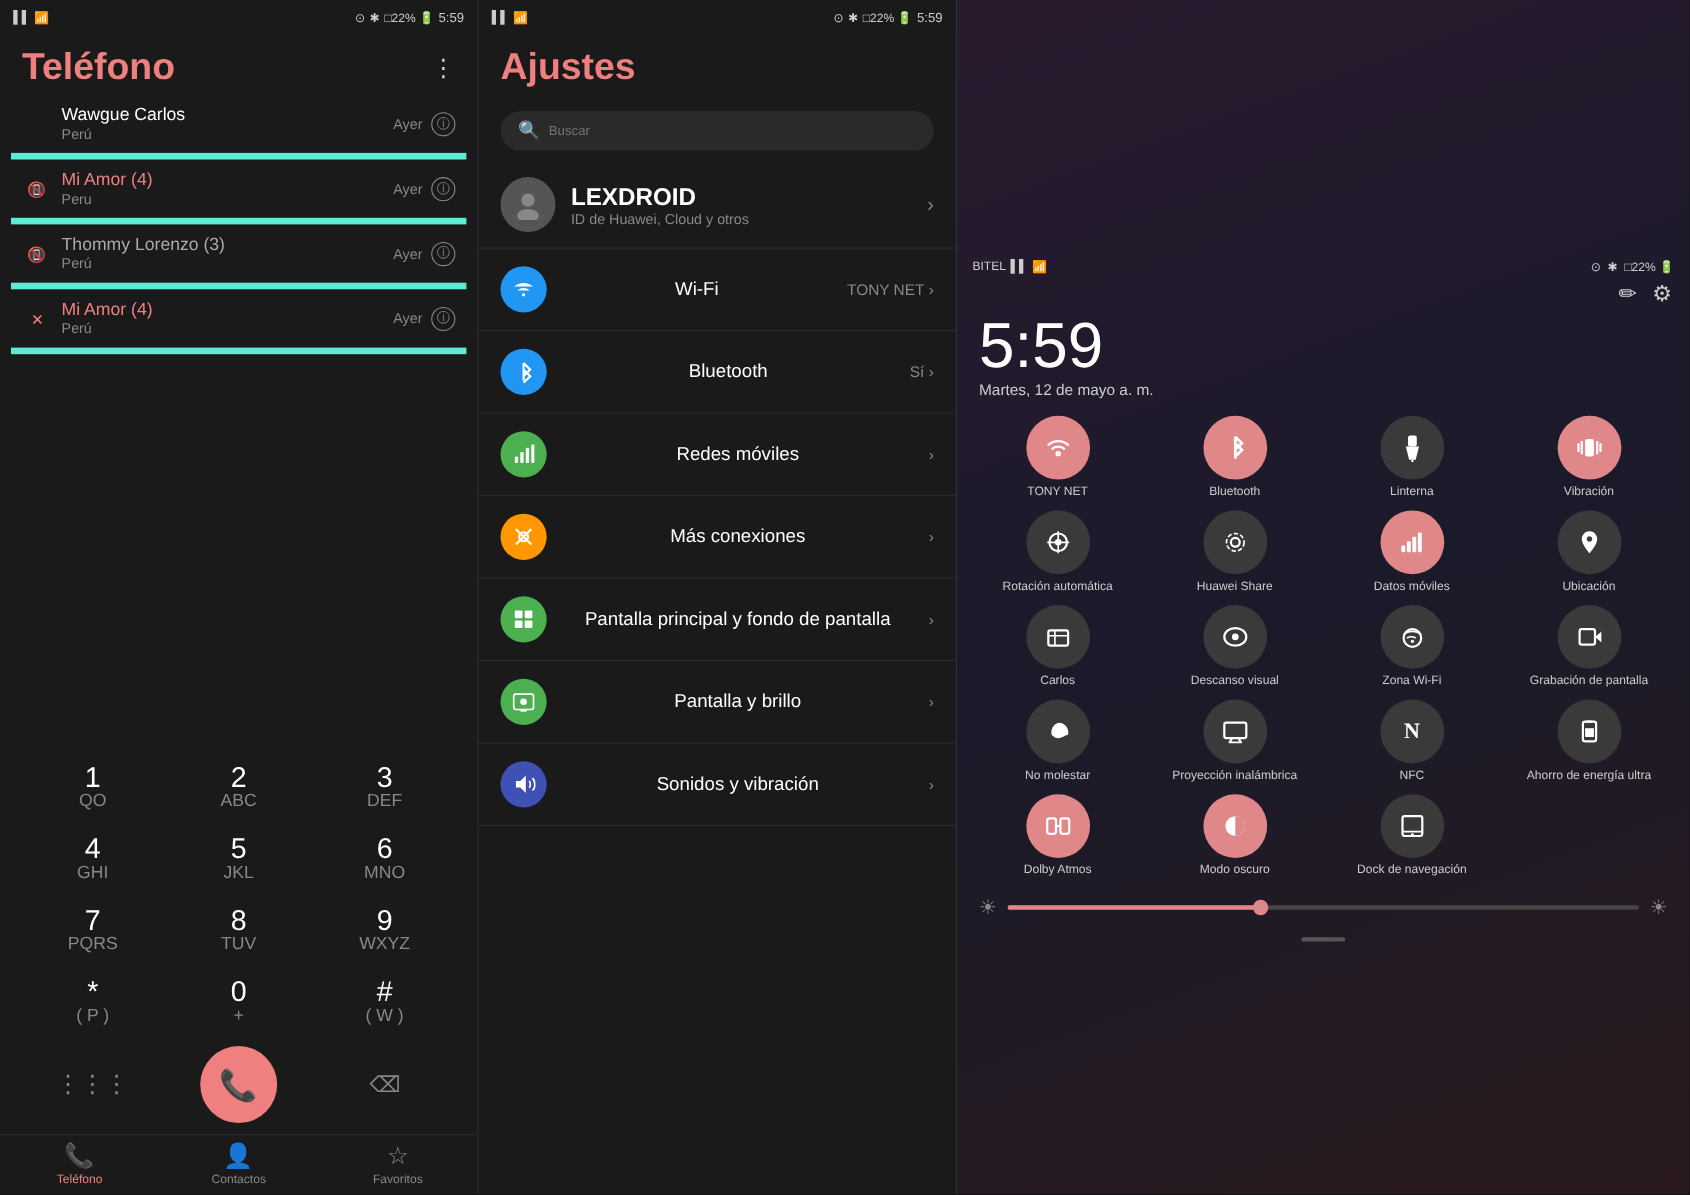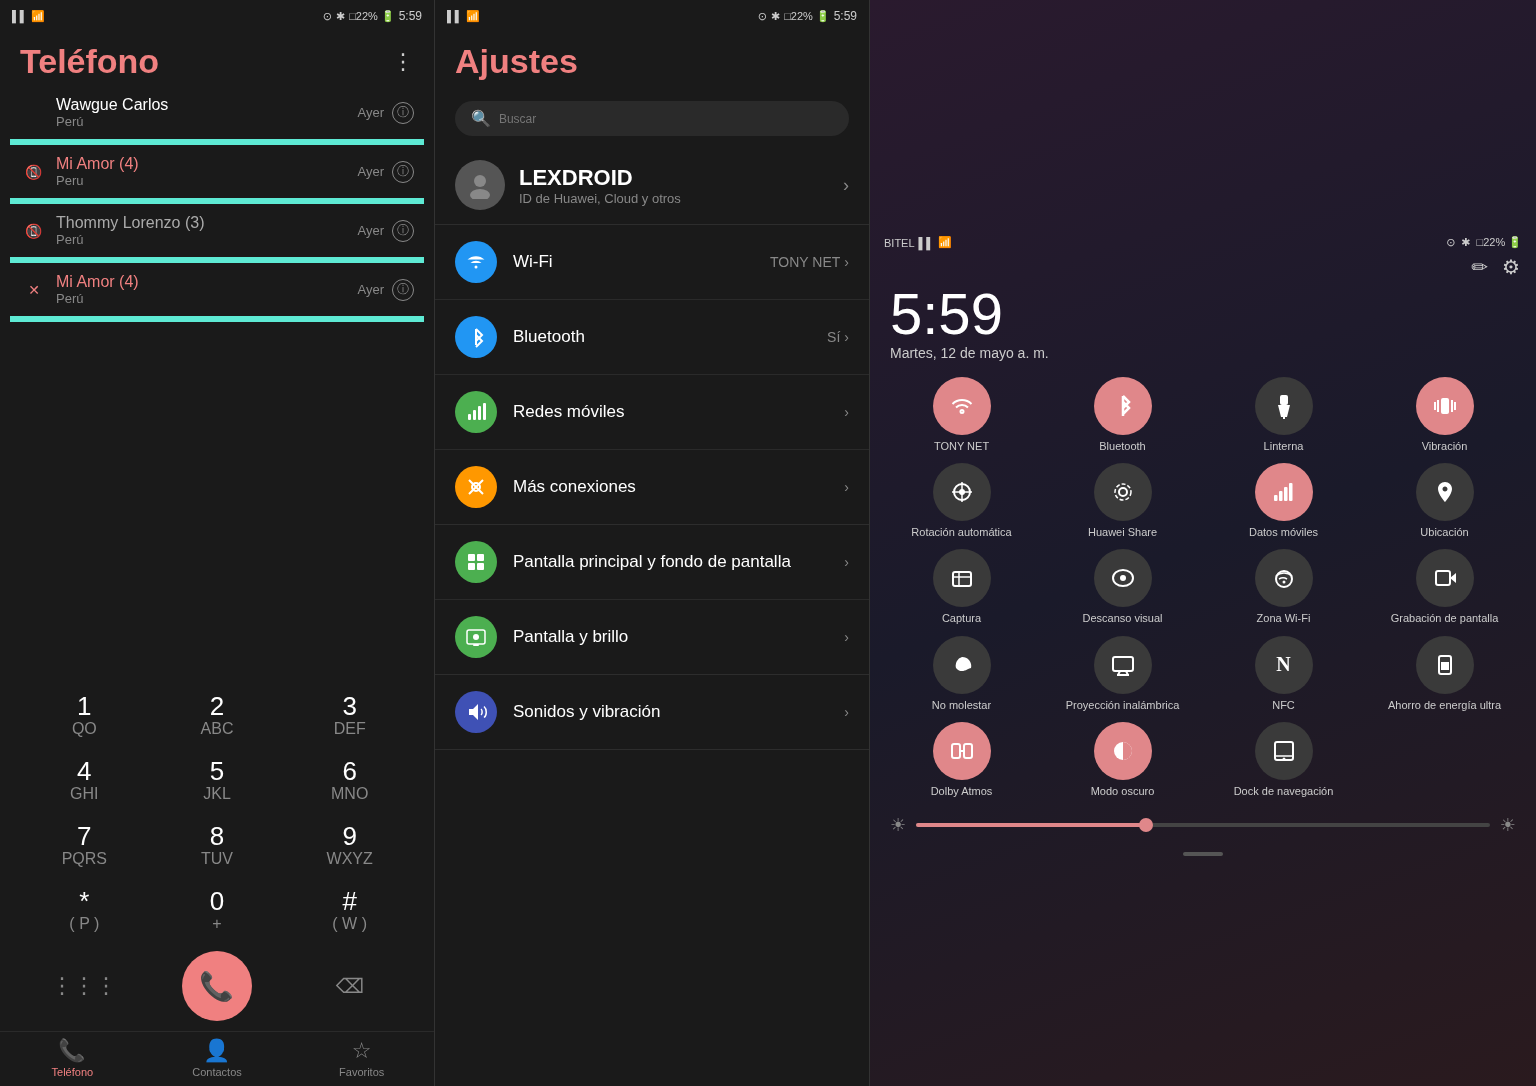--- a/index.html
+++ b/index.html
@@ -297,21 +297,21 @@
       height: 42px;
       border-radius: 50%;
       display: flex;
       align-items: center;
       justify-content: center;
       font-size: 20px;
       color: #fff;
       flex-shrink: 0;
     }
     .settings-text { flex: 1; }
-    .settings-label { font-size: 17px; color: #fff; }
+    .settings-label { font-size: 17px; color: #fff; text-align: center; }
     .settings-value { font-size: 14px; color: #888; display: flex; align-items: center; gap: 4px; }
 
     
     .phone3 {
       flex: 1;
       height: 1086px;
       background: linear-gradient(160deg, #2a1a2e 0%, #1a1a2a 50%, #2a1a1e 100%);
       display: flex;
       flex-direction: column;
       justify-content: center;
@@ -855,21 +855,21 @@
     </div>
 
     <div class="quick-tile">
       <div class="quick-circle inactive">
         <svg width="22" height="22" viewBox="0 0 22 22" fill="none">
           <rect x="2" y="5" width="18" height="14" rx="2" stroke="white" stroke-width="2"></rect>
           <line x1="2" y1="10" x2="20" y2="10" stroke="white" stroke-width="1.5"></line>
           <line x1="8" y1="5" x2="8" y2="19" stroke="white" stroke-width="1.5"></line>
         </svg>
       </div>
-      <span class="quick-label">Captura</span>
+      <span class="quick-label">Carlos</span>
     </div>
 
     <div class="quick-tile">
       <div class="quick-circle inactive">
         <svg width="24" height="22" viewBox="0 0 24 22" fill="none">
           <ellipse cx="12" cy="11" rx="10" ry="8" stroke="white" stroke-width="2"></ellipse>
           <circle cx="12" cy="11" r="3" fill="white"></circle>
         </svg>
       </div>
       <span class="quick-label">Descanso visual</span>

